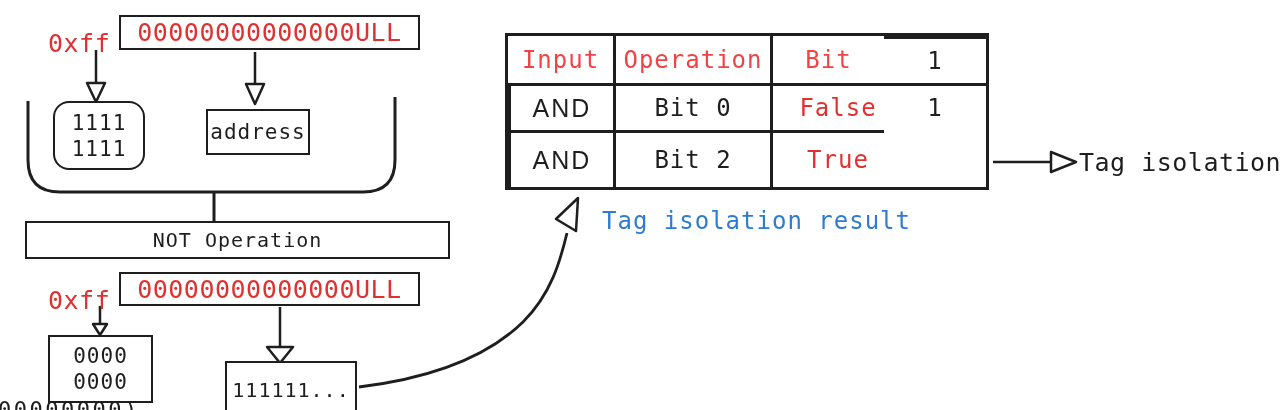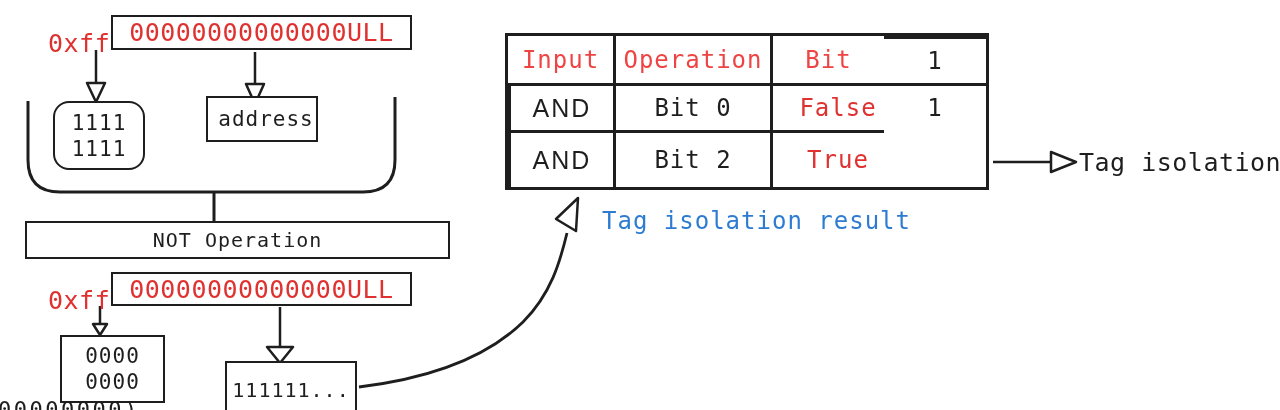--- a/index.html
+++ b/index.html
@@ -11,21 +11,21 @@
   }
   svg.overlay{position:absolute;left:0;top:0;z-index:1;}
   .node{
     position:absolute;z-index:2;background:#fff;
     border:2.5px solid #1e1e1e;
     display:flex;flex-direction:column;align-items:center;justify-content:center;
     font-size:21px;line-height:26px;letter-spacing:1px;text-align:center;
   }
   .redtext{color:#e03131;font-size:25px;letter-spacing:0.5px;}
   .maskline{position:absolute;z-index:2;display:flex;align-items:stretch;}
-  .maskline .prefix{display:flex;align-items:center;padding-right:1px;margin-top:22px;}
+  .maskline .prefix{display:flex;align-items:center;padding-right:9px;margin-top:22px;}
   .maskline .boxed{
     border:2.5px solid #1e1e1e;background:#fff;
     display:flex;align-items:center;padding:0 16px;
   }
   
   .dtable{
     position:absolute;left:505px;top:33px;z-index:2;background:#fff;
     border:3px solid #1e1e1e;
     display:grid;
     grid-template-columns:105px 157px 114px 102px;
@@ -89,34 +89,34 @@
 <div class="maskline" style="left:48px;top:15px;height:35px;">
   <span class="prefix redtext">0xff</span>
   <span class="boxed redtext">00000000000000ULL</span>
 </div>
 
 <div class="node" style="left:53px;top:101px;width:88px;height:65px;border-radius:16px;">
   <span>1111</span>
   <span>1111</span>
 </div>
 
-<div class="node" style="left:206px;top:96px;width:100px;height:42px;padding-left:8px;">
+<div class="node" style="left:206px;top:109px;width:100px;height:42px;">
   <span>address</span>
 </div>
 
 <div class="node" style="left:25px;top:221px;width:421px;height:34px;font-size:20px;">
   <span>NOT Operation</span>
 </div>
 
 <div class="maskline" style="left:48px;top:272px;height:34px;">
   <span class="prefix redtext">0xff</span>
   <span class="boxed redtext">00000000000000ULL</span>
 </div>
 
-<div class="node" style="left:60px;top:335px;width:101px;height:64px;">
+<div class="node" style="left:48px;top:335px;width:101px;height:64px;">
   <span>0000</span>
   <span>0000</span>
 </div>
 
 <div class="node" style="left:225px;top:361px;width:128px;height:60px;font-size:20px;">
   <span style="margin-bottom:6px;">111111...</span>
 </div>
 
 <div class="clipped">00000000)</div>
 

